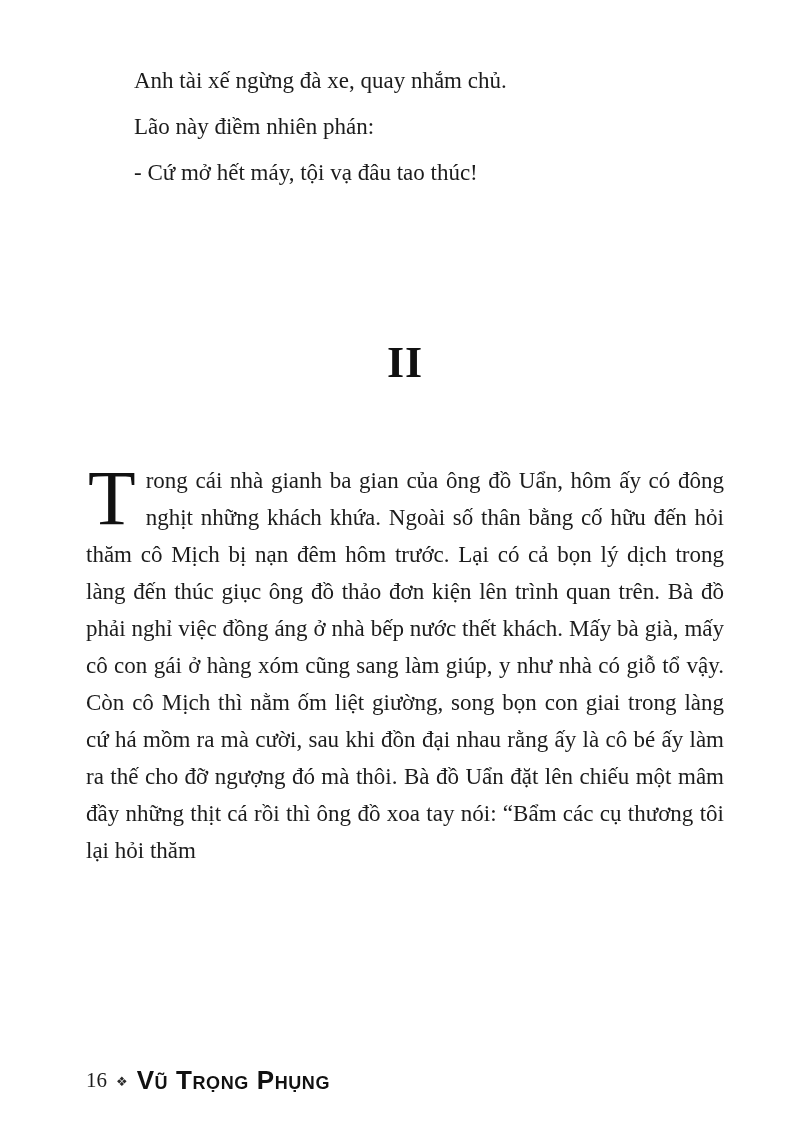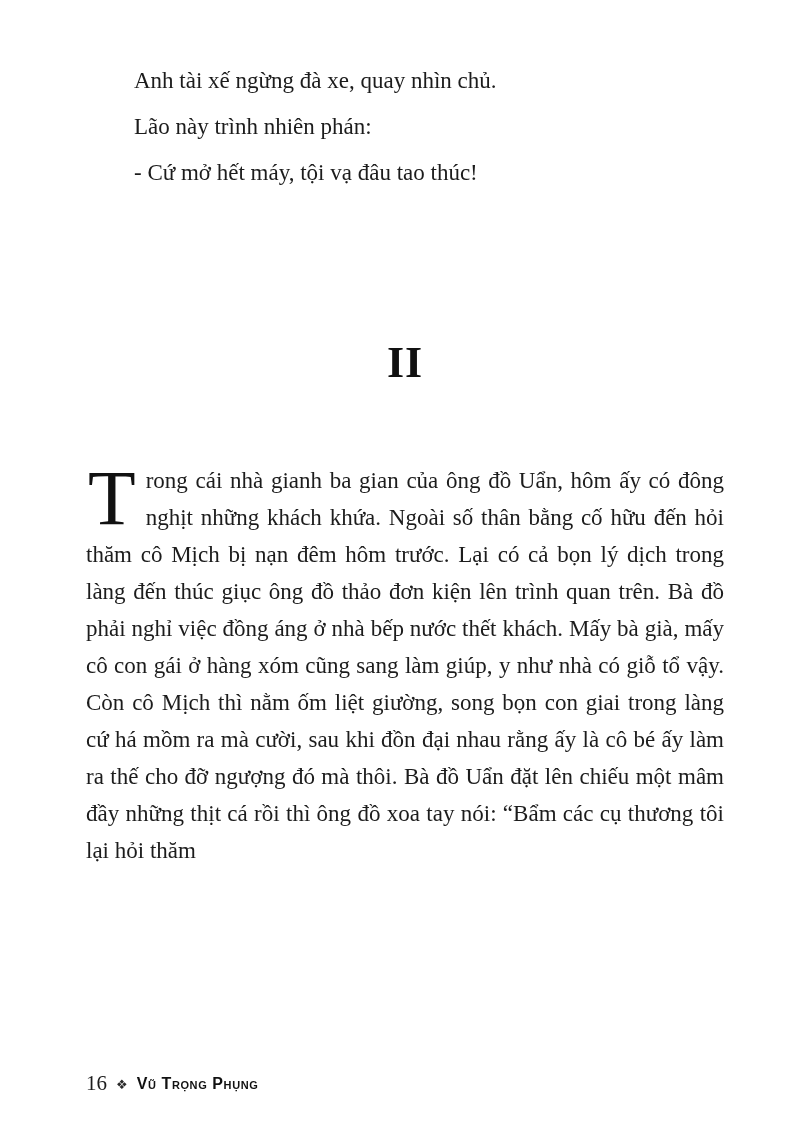--- a/index.html
+++ b/index.html
@@ -63,33 +63,33 @@
     .page-footer .sep {
       font-size: 13px;
       color: #2a2a2a;
       position: relative;
       top: 1px;
     }
     .page-footer .author {
       font-family: "Liberation Sans", sans-serif;
       font-weight: bold;
       font-variant: small-caps;
-      font-size: 16px;
+      font-size: 26px;
       letter-spacing: 0.6px;
       color: #111;
     }
   </style>
 </head>
 <body>
 
 <div class="page">
 
-  <p class="para">Anh tài xế ngừng đà xe, quay nhìn chủ.</p>
+  <p class="para">Anh tài xế ngừng đà xe, quay nhắm chủ.</p>
 
-  <p class="para">Lão này trình nhiên phán:</p>
+  <p class="para">Lão này điềm nhiên phán:</p>
 
   <p class="para">- Cứ mở hết máy, tội vạ đâu tao thúc!</p>
 
 
   <h2 class="chapter-heading">II</h2>
 
   <p class="body-para">
     <span class="dropcap">T</span><span>rong cái nhà gianh ba gian của ông đồ Uẩn, hôm ấy có đông nghịt những khách khứa. Ngoài số thân bằng cố hữu đến hỏi thăm cô Mịch bị nạn đêm hôm trước. Lại có cả bọn lý dịch trong làng đến thúc giục ông đồ thảo đơn kiện lên trình quan trên. Bà đồ phải nghỉ việc đồng áng ở nhà bếp nước thết khách. Mấy bà già, mấy cô con gái ở hàng xóm cũng sang làm giúp, y như nhà có giỗ tổ vậy. Còn cô Mịch thì nằm ốm liệt giường, song bọn con giai trong làng cứ há mồm ra mà cười, sau khi đồn đại nhau rằng ấy là cô bé ấy làm ra thế cho đỡ ngượng đó mà thôi. Bà đồ Uẩn đặt lên chiếu một mâm đầy những thịt cá rồi thì ông đồ xoa tay nói: “Bẩm các cụ thương tôi lại hỏi thăm</span>
   </p>
 

